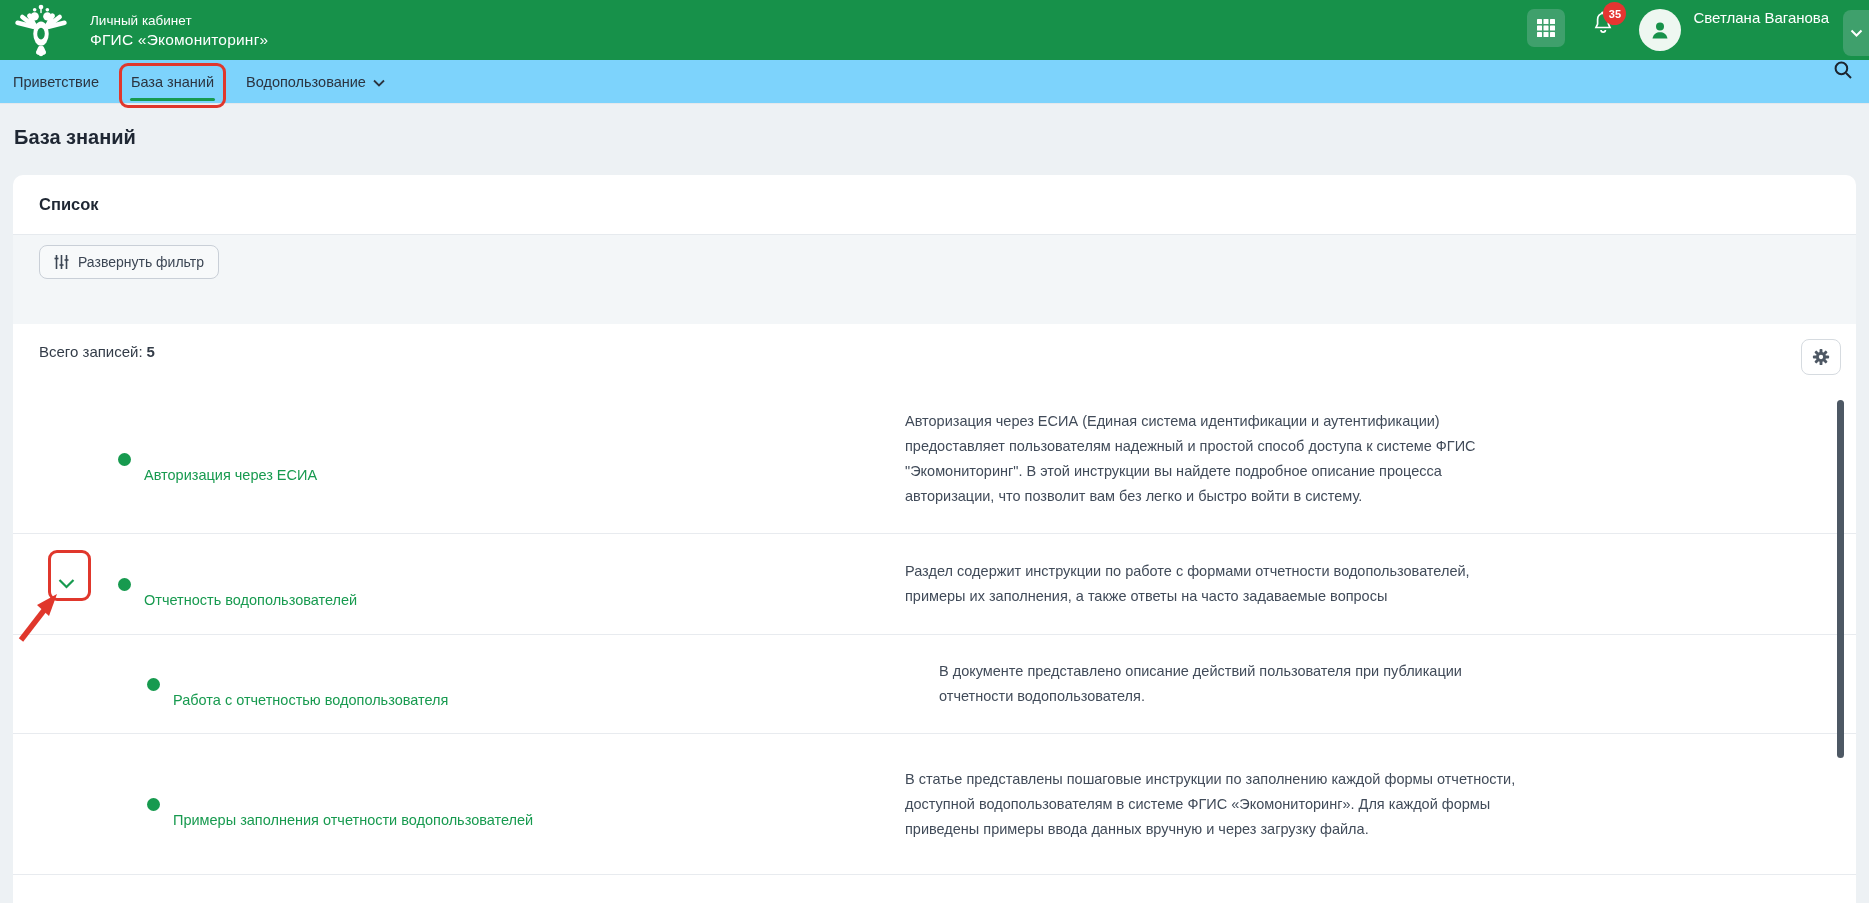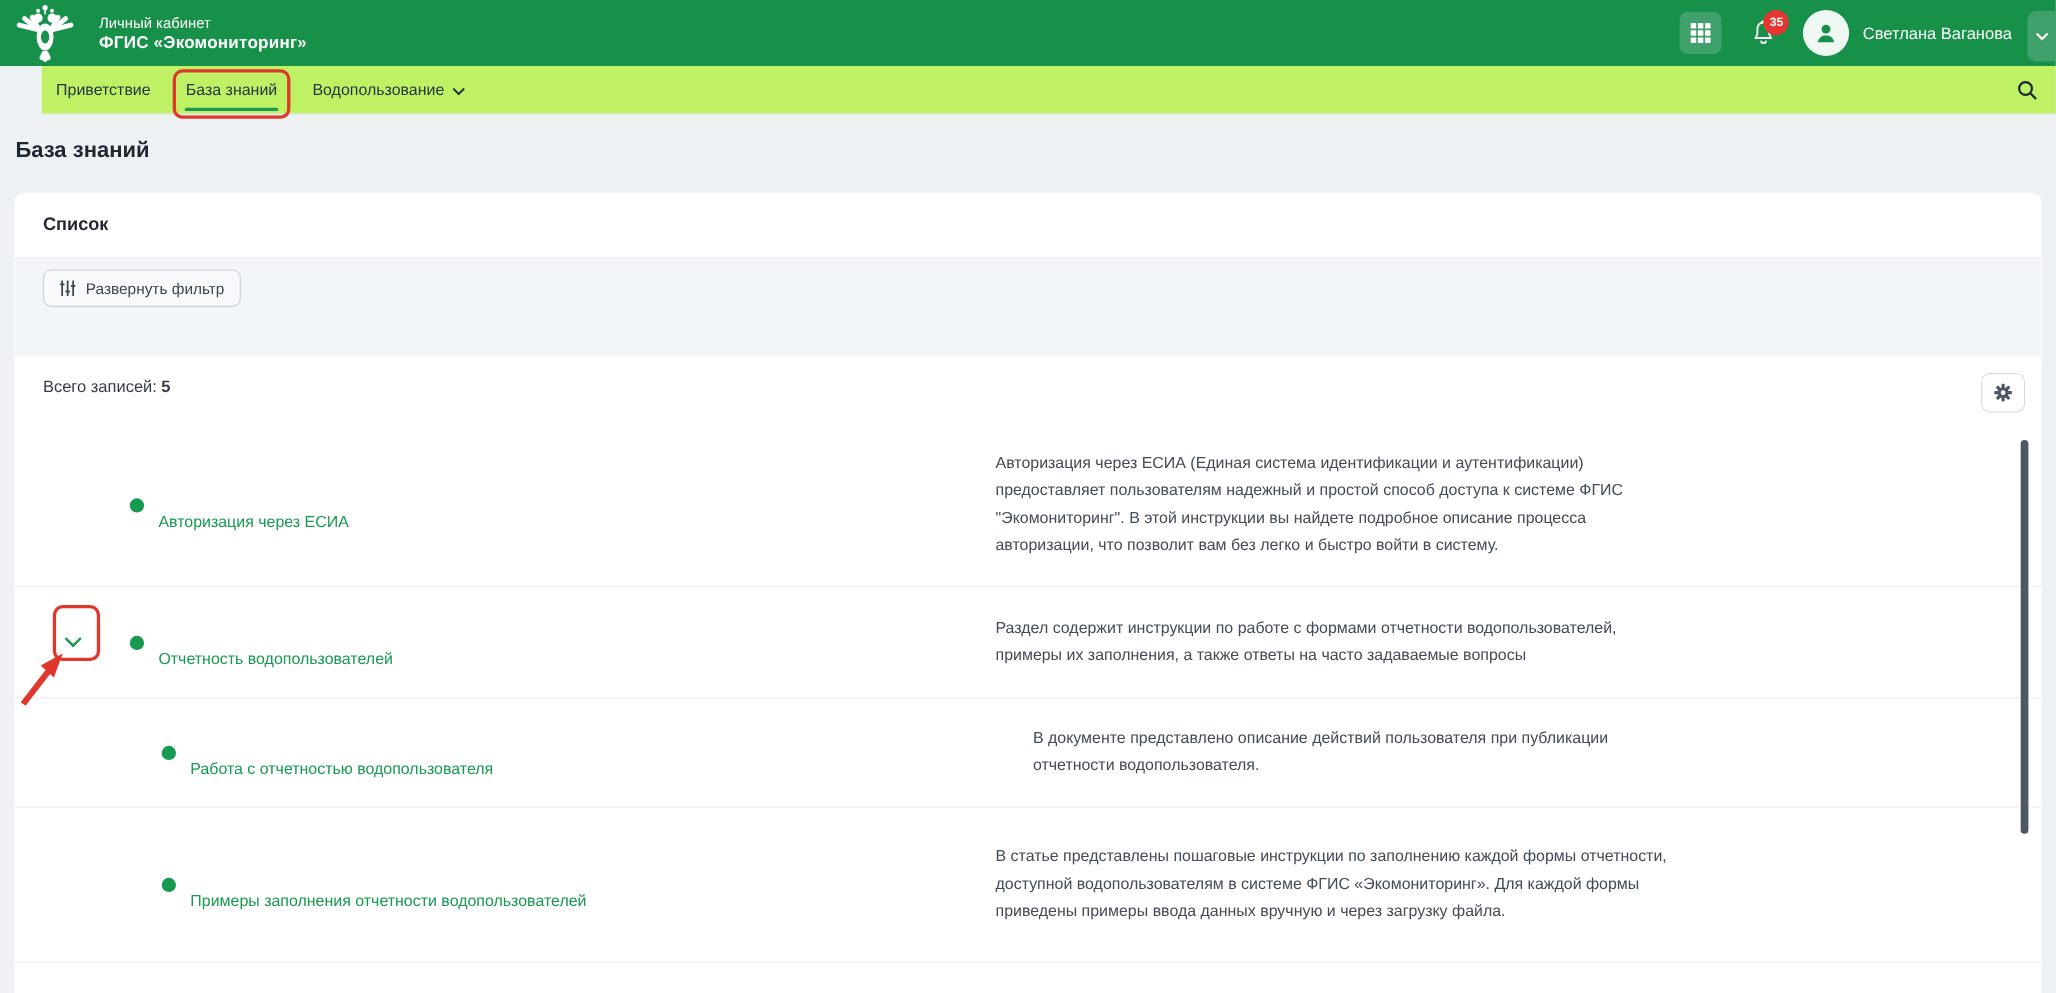--- a/index.html
+++ b/index.html
@@ -12,22 +12,22 @@
   }
   
   .app-header {
     height:60px; background:#17914a;
     display:flex; align-items:center;
     padding-left:12px; position:relative;
   }
   .logo { width:58px; height:58px; flex:none; }
   .app-title { margin-left:20px; color:#fff; line-height:19px; }
   .app-title .l1 { font-size:13.5px; }
-  .app-title .l2 { font-size:15.5px; font-weight:bold; letter-spacing:.2px; }
-  .header-right { margin-left:auto; display:flex; align-items:center; margin-right:40px; }
+  .app-title .l2 { font-size:15.5px; font-weight:normal; letter-spacing:.2px; }
+  .header-right { margin-left:auto; display:flex; margin-right:40px; }
   .grid-btn {
     width:38px; height:38px; border-radius:7px; background:#3fa06c;
     display:flex; align-items:center; justify-content:center; cursor:pointer;
   }
   .bell-wrap { position:relative; margin-left:26px; cursor:pointer; width:26px; height:28px; }
   .badge {
     position:absolute; top:-7px; left:12px;
     min-width:23px; height:23px; border-radius:50%;
     background:#e53531; color:#fff; font-size:11px; font-weight:bold;
     display:flex; align-items:center; justify-content:center;
@@ -39,22 +39,22 @@
   }
   .user-name { color:#ffffff; font-size:15px; margin-left:12px; white-space:nowrap; }
   .user-chevron-btn {
     position:absolute; right:0; top:10px; width:26px; height:46px;
     background:#3fa06c; border-radius:8px 0 0 8px;
     display:flex; align-items:center; justify-content:center;
     color:#fff; cursor:pointer;
   }
   
   .navbar {
-    height:44px; background:#bef264; border-bottom:1px solid #e4e8ec;
-    display:flex; align-items:center; padding:0 16px 0 10px; position:relative; z-index:2;margin-left:38px;
+    height:44px; background:#7dd3fc; border-bottom:1px solid #e4e8ec;
+    display:flex; align-items:flex-start; padding:0 16px 0 10px; position:relative; z-index:2;
   }
   .nav-tabs { display:flex; align-items:center; gap:26px; height:100%; }
   .nav-item {
     position:relative; height:100%; display:flex; align-items:center; gap:7px;
     font-size:14.5px; color:#2b3440; cursor:pointer; padding:0 3px; white-space:nowrap;
   }
   .nav-item.active::after {
     content:""; position:absolute; left:2px; right:2px; bottom:2px;
     height:3px; background:#179a4f; border-radius:2px;
   }

